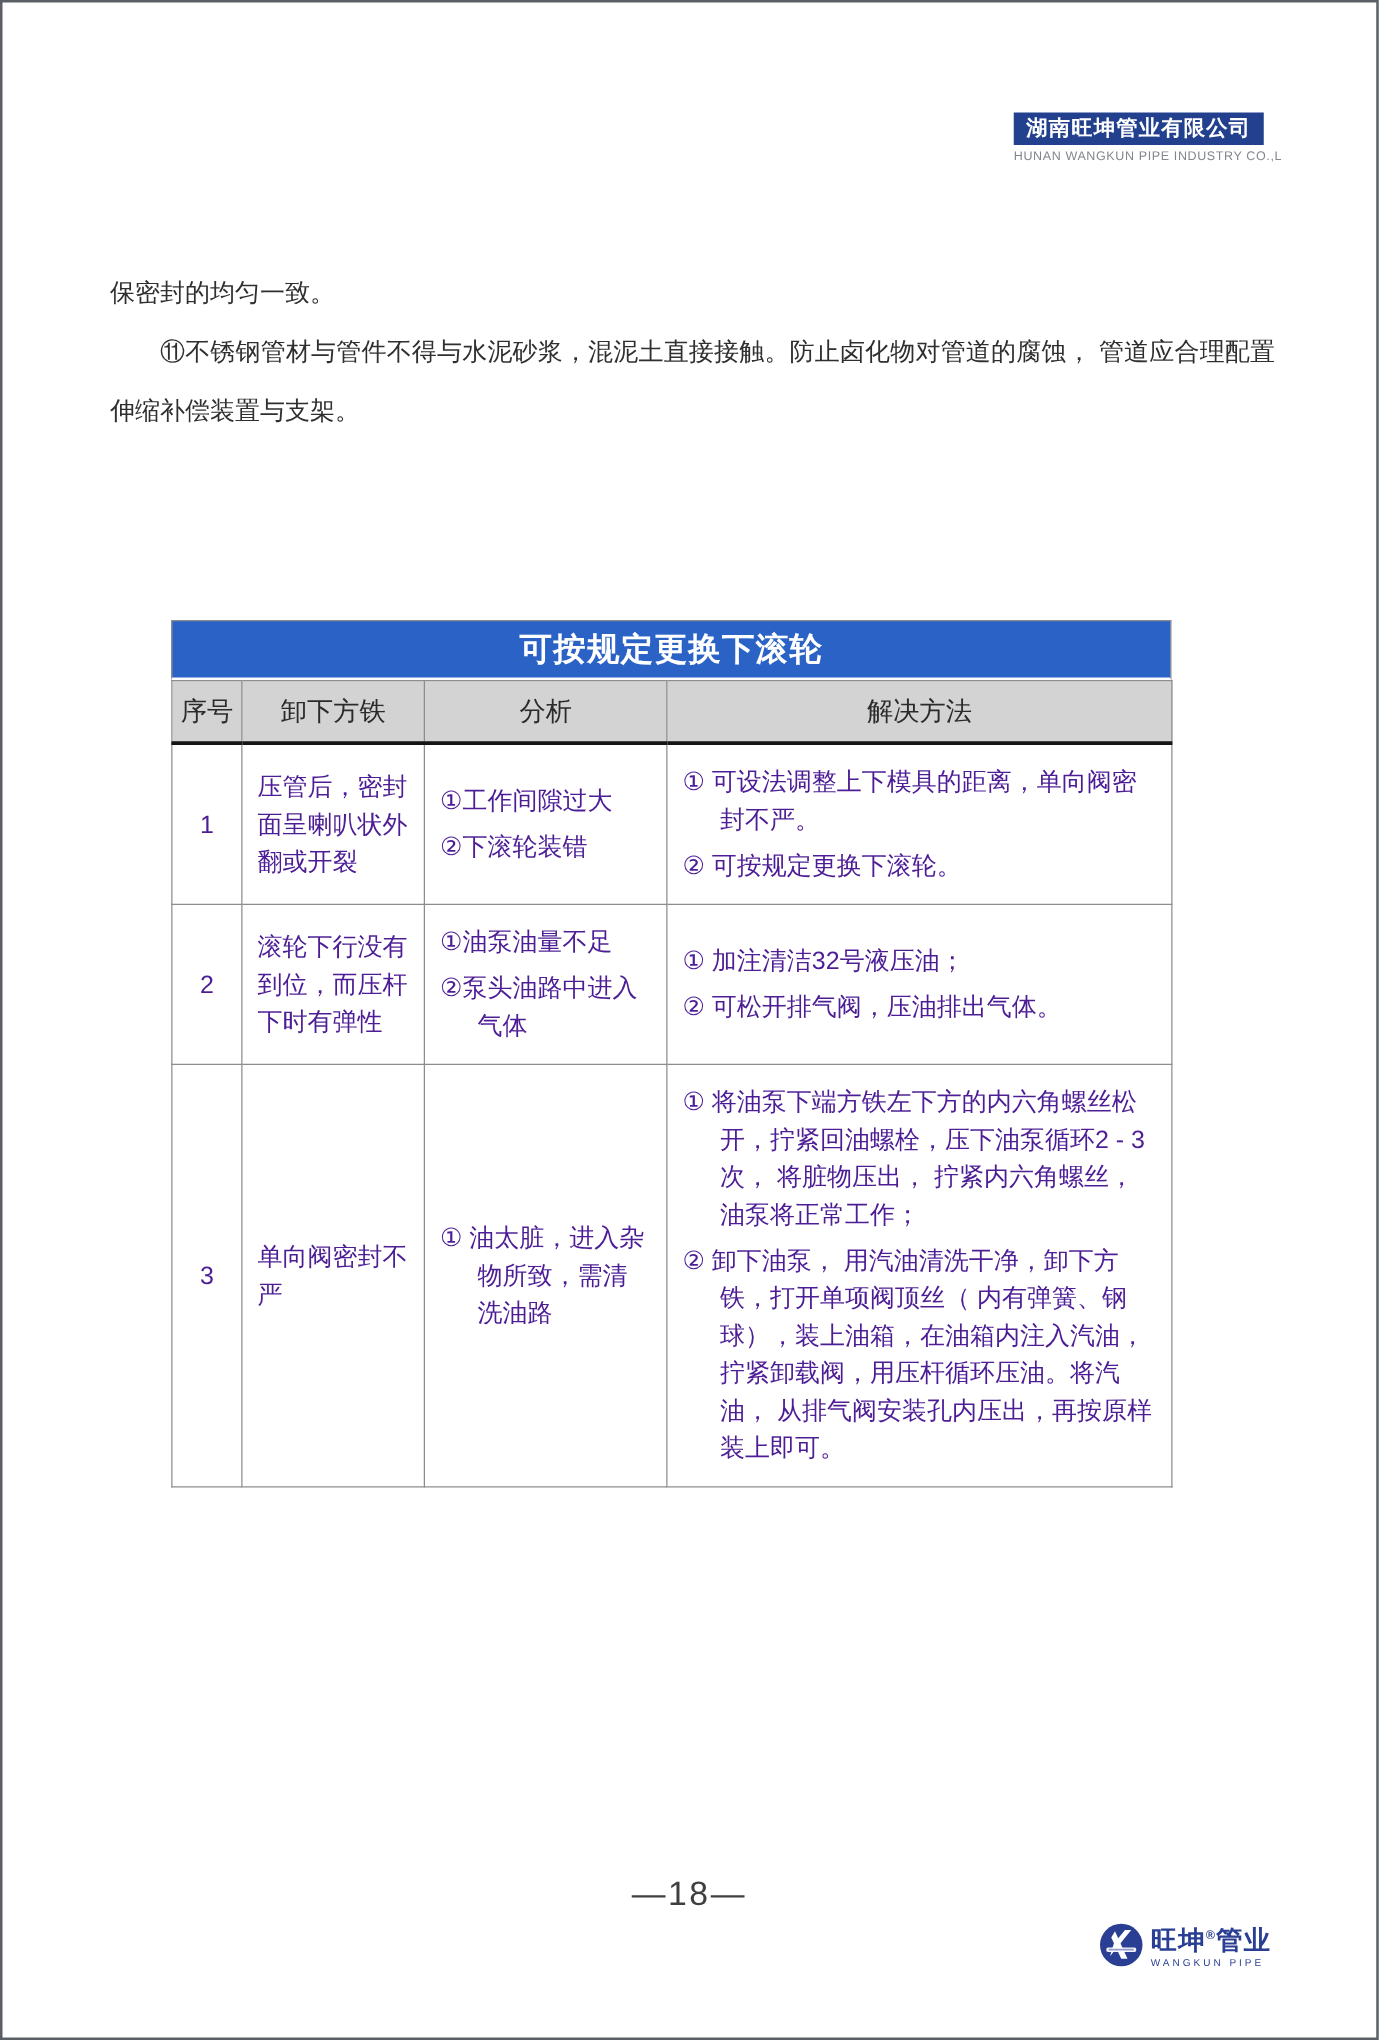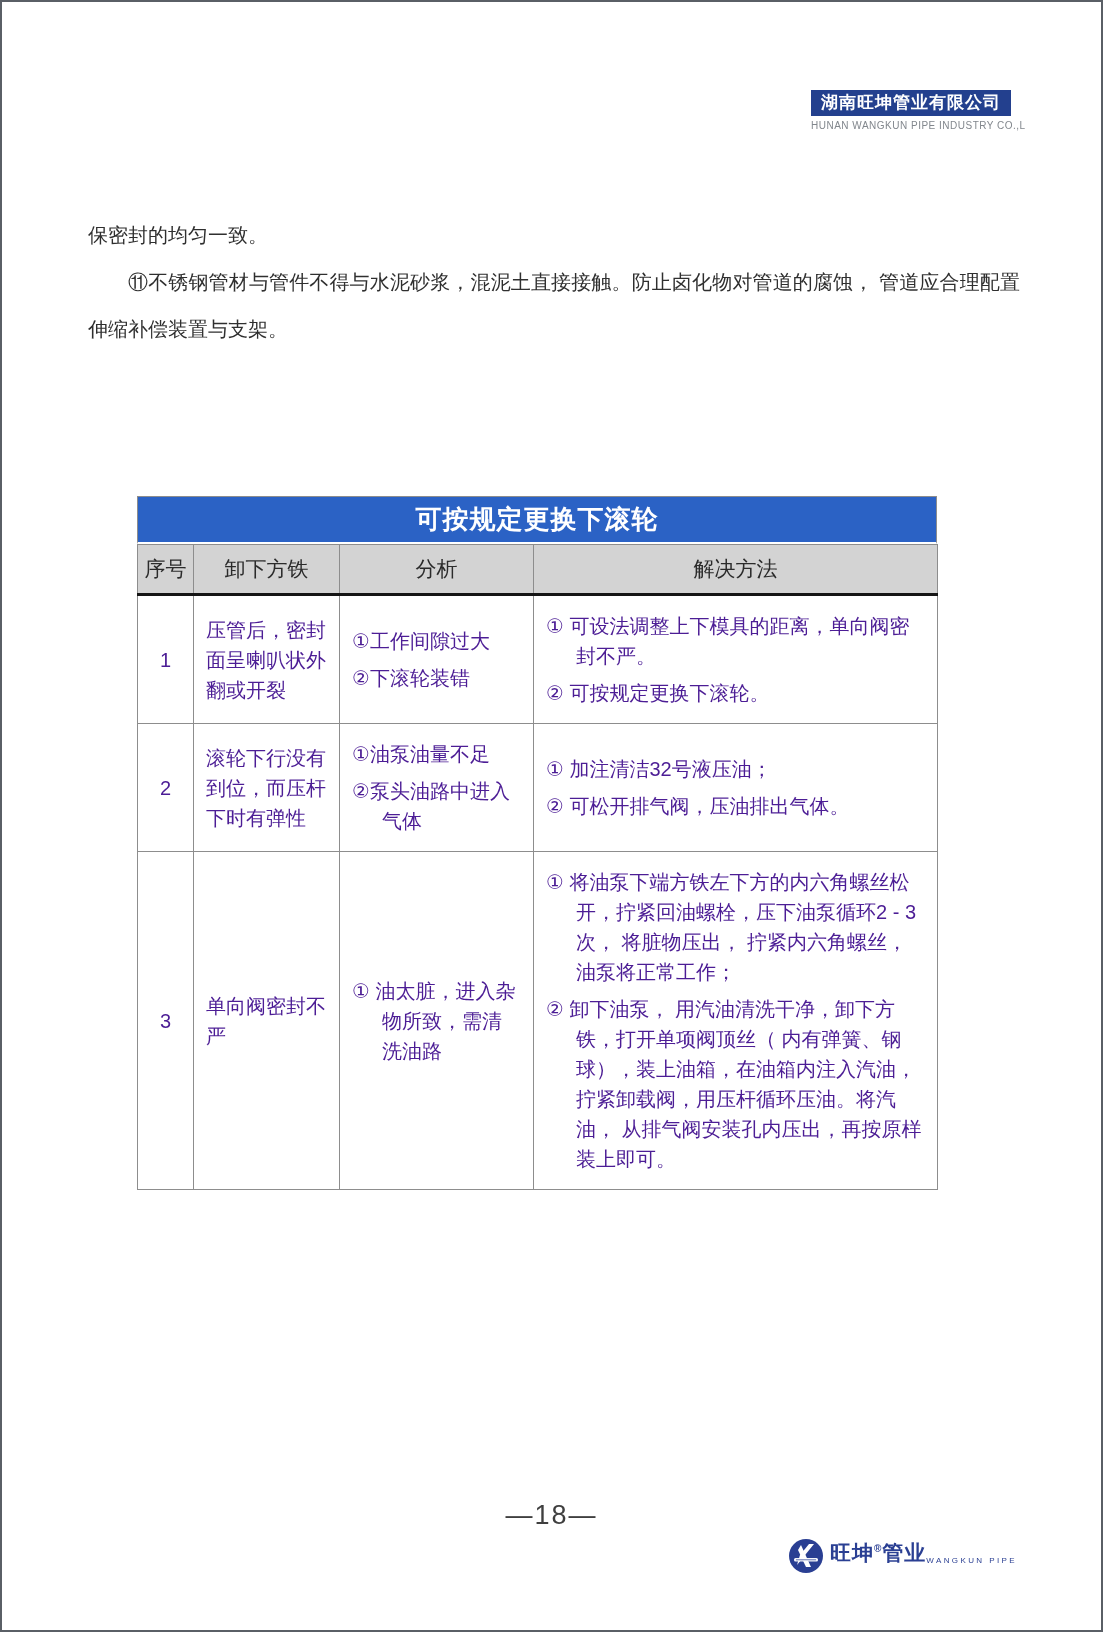--- a/index.html
+++ b/index.html
@@ -100,21 +100,21 @@
     position: absolute; top: 1500px; left: 0; width: 100%;
     text-align: center;
     font-size: 27px;
     color: #3f3f3f;
     letter-spacing: 2px;
   }
   .footer-logo {
     position: absolute; top: 1537px; right: 86px;
     display: flex; align-items: flex-start; gap: 5px;
   }
-  .logo-textcol { display: flex; flex-direction: row; align-items: flex-end; }
+  .logo-textcol { display: flex; flex-direction: column; }
   .logo-zh-row {
     color: #2a3f93; font-weight: bold; font-size: 21px;
     line-height: 24px; letter-spacing: 1px; white-space: nowrap;
   }
   .logo-reg { font-size: 10px; vertical-align: super; }
   .logo-en {
     color: #2a3f93; font-size: 8px; letter-spacing: 2.4px;
     margin-top: 1px; white-space: nowrap;
   }
 </style>

